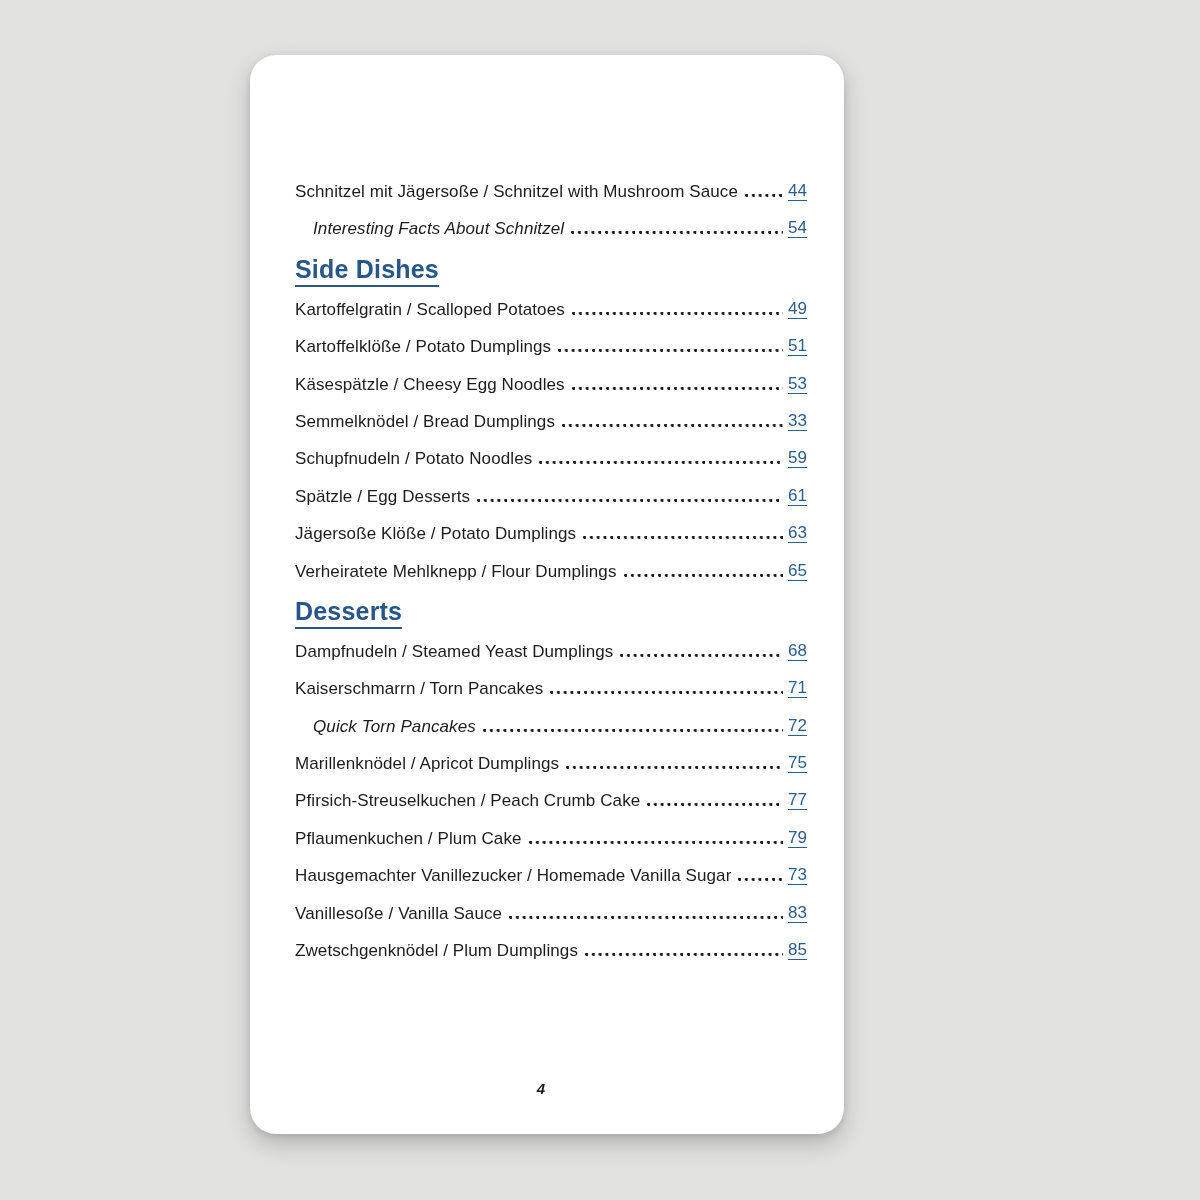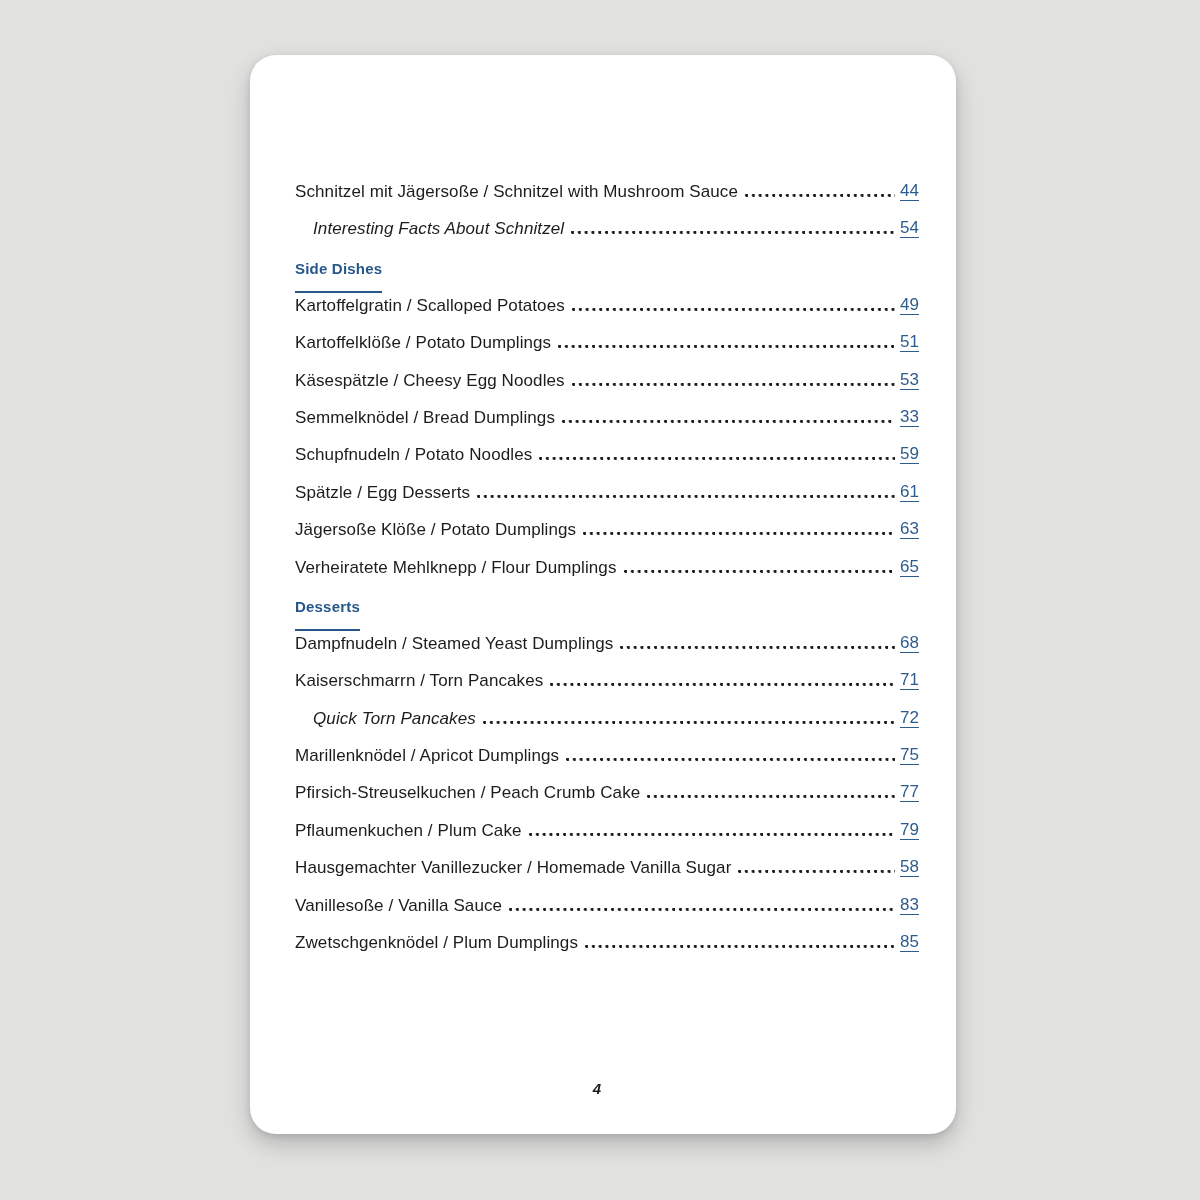--- a/index.html
+++ b/index.html
@@ -8,21 +8,21 @@
     height: 1200px;
     overflow: hidden;
     font-family: "Liberation Sans", sans-serif;
   }
   body { background: #e1e1e0; position: relative; }
 
   .card {
     position: absolute;
     left: 250px;
     top: 55px;
-    width: 706px;
+    width: 594px;
     height: 1079px;
     background: #ffffff;
     border-radius: 26px;
     box-shadow: 0 10px 22px rgba(0,0,0,0.20), 0 2px 6px rgba(0,0,0,0.10);
   }
 
   .toc {
     position: absolute;
     left: 45px;
     right: 37px;
@@ -62,26 +62,26 @@
     white-space: nowrap;
     cursor: pointer;
   }
 
   .section-heading {
     margin-top: 16px;
     margin-bottom: 15px;
     line-height: 24px;
   }
   .section-heading a {
-    font-size: 15px;
+    font-size: 25px;
     font-weight: 700;
     color: #27568b;
     text-decoration: none;
     border-bottom: 2.2px solid #27568b;
-    padding-bottom: 14px;
+    padding-bottom: 2px;
     letter-spacing: 0.2px;
     cursor: pointer;
   }
 
   .footer {
     position: absolute;
     left: 0;
     right: 12px;
     bottom: 37px;
     text-align: center;
@@ -174,21 +174,21 @@
         <a class="pagenum">77</a>
       </div>
       <div class="toc-row">
         <span class="title">Pflaumenkuchen / Plum Cake</span>
         <span class="leader"></span>
         <a class="pagenum">79</a>
       </div>
       <div class="toc-row">
         <span class="title">Hausgemachter Vanillezucker / Homemade Vanilla Sugar</span>
         <span class="leader"></span>
-        <a class="pagenum">58</a>
+        <a class="pagenum">73</a>
       </div>
       <div class="toc-row">
         <span class="title">Vanillesoße / Vanilla Sauce</span>
         <span class="leader"></span>
         <a class="pagenum">83</a>
       </div>
       <div class="toc-row">
         <span class="title">Zwetschgenknödel / Plum Dumplings</span>
         <span class="leader"></span>
         <a class="pagenum">85</a>

